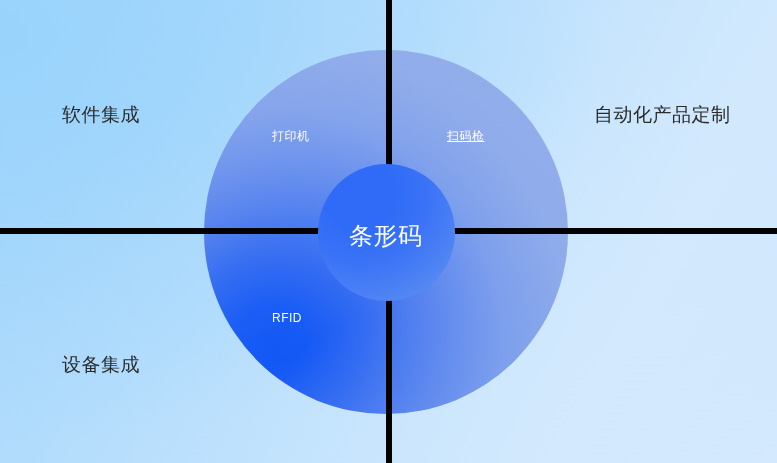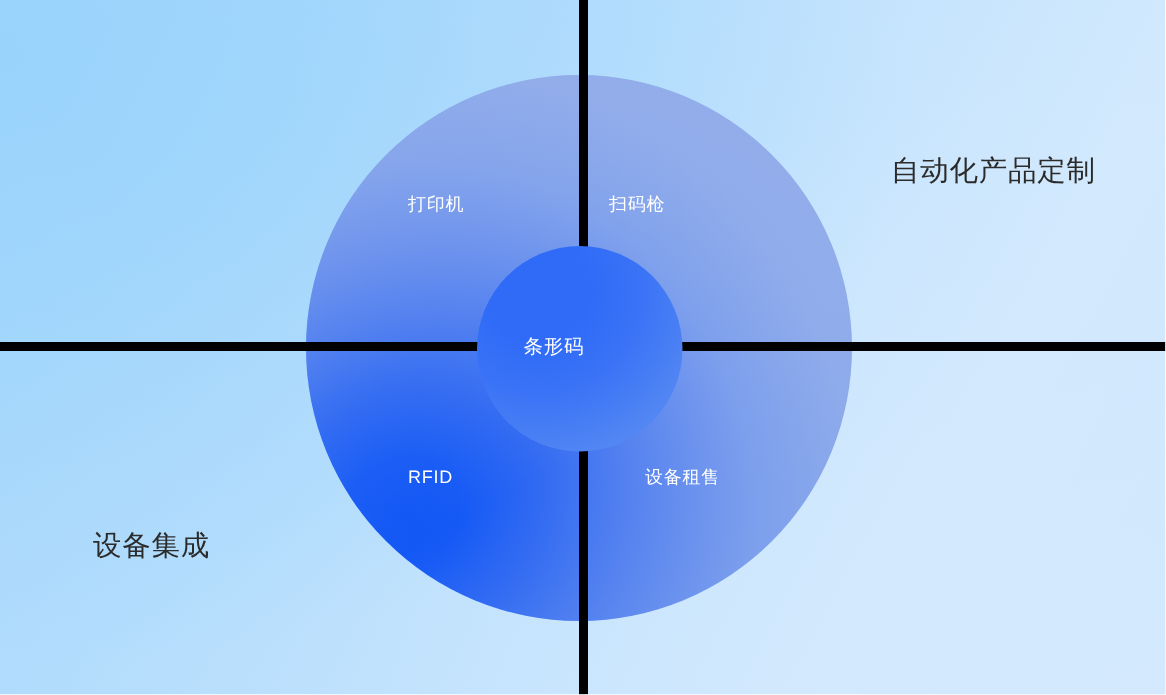--- a/index.html
+++ b/index.html
@@ -100,33 +100,33 @@
     font-size: 19px;
     letter-spacing: 0.5px;
   }
   .label-ring {
     color: #ffffff;
     font-size: 12px;
     letter-spacing: 0.5px;
   }
   .label-core {
     color: #ffffff;
-    font-size: 13px;
+    font-size: 24px;
     letter-spacing: 0.5px;
   }
 
   
   .pos-sw-out { left: 62px;  top: 105px; }
   .pos-se-out { left: 594px; top: 105px; }
   .pos-nw-out { left: 62px;  top: 355px; }
   .pos-ne-out { left: 594px; top: 355px; }
 
   
   .pos-printer  { left: 272px; top: 130px; }
-  .pos-scanner  { left: 406px; top: 130px; }
+  .pos-scanner  { left: 447px; top: 130px; text-decoration: underline; }
   .pos-rfid     { left: 272px; top: 312px; }
   .pos-rental   { left: 430px; top: 312px; }
 
   
   .pos-core { left: 349px; top: 224px; }
 </style>
 </head>
 <body>
 
 <div class="stage">
@@ -135,29 +135,29 @@
   <div class="wash-b"></div>
 
   <div class="ring-circle"></div>
   <div class="ring-tint"></div>
 
   <div class="axis-v"></div>
   <div class="axis-h"></div>
 
   <div class="core-circle"></div>
 
+  <div class="label label-outer pos-sw-out">软件集成</div>
 
   <div class="label label-outer pos-se-out">自动化产品定制</div>
 
   <div class="label label-outer pos-nw-out">设备集成</div>
 
 
   <div class="label label-ring pos-printer">打印机</div>
 
   <div class="label label-ring pos-scanner">扫码枪</div>
 
   <div class="label label-ring pos-rfid">RFID</div>
 
-  <div class="label label-ring pos-rental">设备租售</div>
 
   <div class="label label-core pos-core">条形码</div>
 
 </div>
 
 </body></html>

